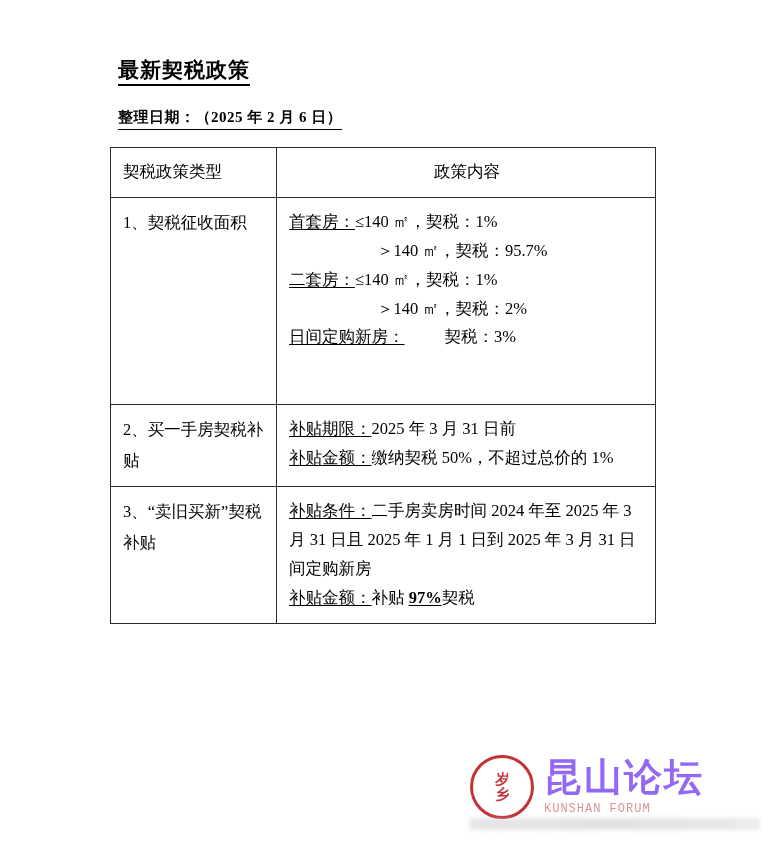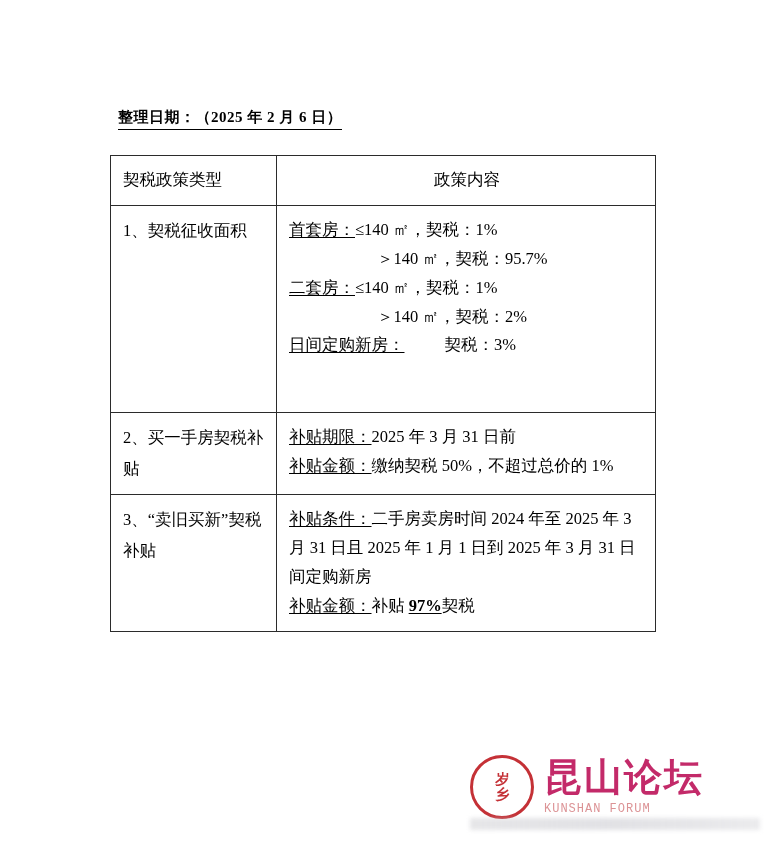--- a/index.html
+++ b/index.html
@@ -40,21 +40,21 @@
     font-weight: bold;
     border-bottom: 1.5px solid #000;
     padding-bottom: 1px;
     line-height: 1.3;
     letter-spacing: 0.5px;
     text-align: right;
   }
   table.policy {
     position: absolute;
     left: 110px;
-    top: 155px;
+    top: 147px;
     width: 545px;
     border-collapse: collapse;
     table-layout: fixed;
     padding-left: 12px;
   }
   table.policy td {
     border: 1px solid #2b2b2b;
     vertical-align: top;
     padding: 10px 10px 10px 12px;
     font-size: 16.5px;
@@ -120,21 +120,21 @@
   }
   .wm-seal span { display: block; transform: scale(0.95); }
   .wm-text {
     display: flex;
     flex-direction: column;
     justify-content: center;
   }
   .wm-title {
     font-size: 38px;
     font-weight: bold;
-    color: #be185d;
+    color: #8b5cf6;
     letter-spacing: 2px;
     line-height: 1;
     font-family: "DejaVu Sans", "Liberation Sans", sans-serif;
   }
   .wm-sub {
     font-size: 12px;
     color: #d98a8d;
     letter-spacing: 1px;
     margin-top: 6px;
     font-family: Liberation Mono, monospace;
@@ -147,20 +147,21 @@
     height: 12px;
     background: linear-gradient(90deg, rgba(200,200,205,0.45), rgba(170,170,180,0.35), rgba(205,205,210,0.4));
     filter: blur(2px);
   }
 </style>
 </head>
 <body>
 
 <div class="page">
 
+  <div class="doc-title">最新契税政策</div>
   <div class="doc-subtitle">整理日期：（2025 年 2 月 6 日）</div>
 
   <table class="policy">
     <colgroup>
       <col class="col-type">
       <col class="col-content">
     </colgroup>
     <tbody>
       <tr>
         <td class="header-left">契税政策类型</td>

